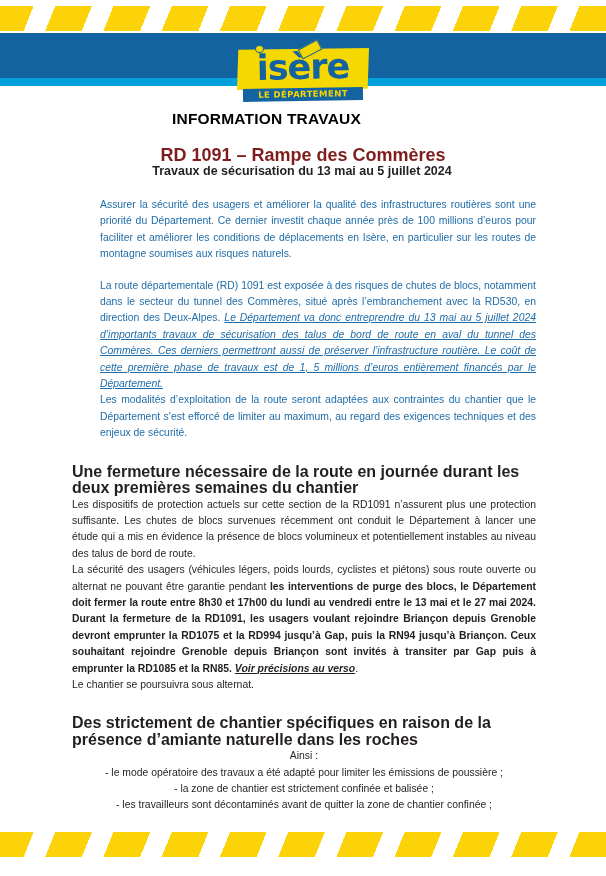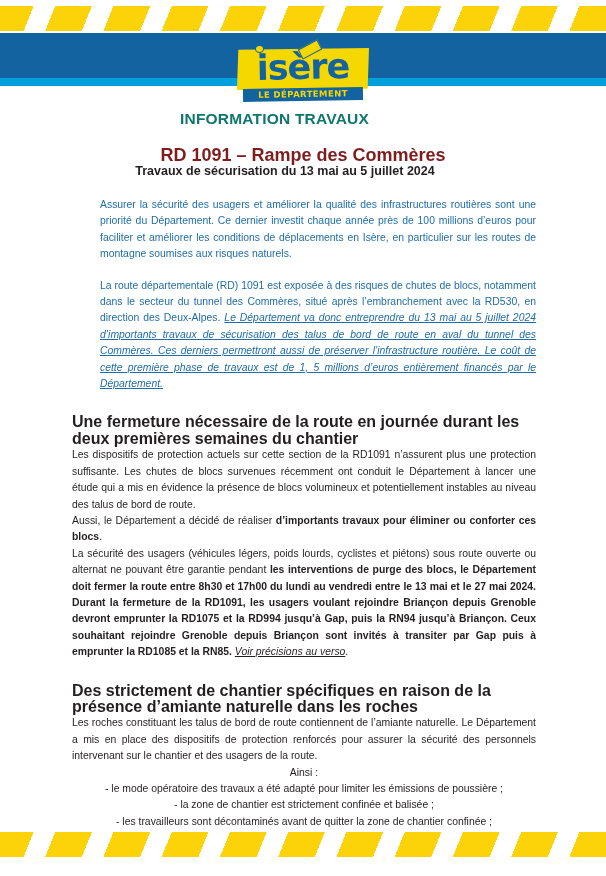--- a/index.html
+++ b/index.html
@@ -126,42 +126,42 @@
     color: #f5d800;
     font-family: "DejaVu Sans", sans-serif;
     font-weight: bold;
     font-size: 8.5px;
     letter-spacing: 0.4px;
   }
 
   
   .title-main {
     position: absolute;
-    left: 16px;
+    left: 8px;
     top: 110px;
     width: 517px;
     text-align: center;
-    color: #0f766e;
+    color: #000000;
     font-weight: bold;
     font-size: 15.5px;
     letter-spacing: 0.2px;
   }
   .title-sub1 {
     position: absolute;
     left: 0;
     top: 145px;
     width: 606px;
     text-align: center;
     color: #7f1d1d;
     font-weight: bold;
     font-size: 18px;
   }
   .title-sub2 {
     position: absolute;
-    left: 0;
+    left: 17px;
     top: 164px;
     width: 570px;
     text-align: center;
     color: #231f20;
     font-weight: bold;
     font-size: 12.5px;
   }
 
   
   .body-wrap {
@@ -175,21 +175,21 @@
     text-align: justify;
     font-size: 10.4px;
     line-height: 16.4px;
   }
   .blue { color: #1f6ca8; margin-left: 28px; }
   .dark { color: #231f20; }
   .gap-sm { height: 15px; }
   .gap-md { height: 22px; }
   .u { text-decoration: underline; font-style: italic; }
   .b { font-weight: bold; }
-  .bi { font-weight: normal; font-style: italic; text-decoration: underline; }
+  .bi { font-weight: bold; font-style: italic; text-decoration: underline; }
   h3 {
     margin: 0;
     font-size: 16px;
     line-height: 16.4px;
     font-weight: bold;
     color: #231f20;
     text-align: left;
   }
   .list-line {
     text-align: center;
@@ -218,32 +218,32 @@
 <div class="title-sub2">Travaux de sécurisation du 13 mai au 5 juillet 2024</div>
 
 <div class="body-wrap">
 
   <p class="blue">Assurer la sécurité des usagers et améliorer la qualité des infrastructures routières sont une priorité du Département. Ce dernier investit chaque année près de 100 millions d’euros pour faciliter et améliorer les conditions de déplacements en Isère, en particulier sur les routes de montagne soumises aux risques naturels.</p>
 
   <div class="gap-sm"></div>
 
   <p class="blue"><span>La route départementale (RD) 1091 est exposée à des risques de chutes de blocs, notamment dans le secteur du tunnel des Commères, situé après l’embranchement avec la RD530, en direction des Deux-Alpes. </span><span class="u">Le Département va donc entreprendre du 13 mai au 5 juillet 2024 d’importants travaux de sécurisation des talus de bord de route en aval du tunnel des Commères. Ces derniers permettront aussi de préserver l’infrastructure routière. Le coût de cette première phase de travaux  est de 1, 5 millions d’euros entièrement financés par le Département.</span></p>
 
+  <p class="blue">Les modalités d’exploitation de la route seront adaptées aux contraintes du chantier que le Département s’est efforcé de limiter au maximum, au regard des exigences techniques et des enjeux de sécurité.</p>
 
   <div class="gap-md"></div>
 
   <h3>Une fermeture nécessaire de la route en journée durant les deux premières semaines du chantier</h3>
   <p class="dark">Les dispositifs de protection actuels sur cette section de la RD1091 n’assurent plus une protection suffisante. Les chutes de blocs survenues récemment ont conduit le Département à lancer une étude qui a mis en évidence la présence de blocs volumineux et potentiellement instables au niveau des talus de bord de route.</p>
-  <p class="dark"><span>Aussi, le Département a décidé de réaliser </span><span class="b">d’importants travaux pour éliminer ou conforter ces blocs</span><span>.</span></p>
   <p class="dark"><span>La sécurité des usagers (véhicules légers, poids lourds, cyclistes et piétons) sous route ouverte ou alternat ne pouvant être garantie pendant </span><span class="b">les interventions de purge des blocs, le Département doit fermer la route entre 8h30 et 17h00 du lundi au vendredi entre le 13 mai et le 27 mai 2024. Durant la fermeture de la RD1091, les usagers voulant rejoindre Briançon depuis Grenoble devront emprunter la RD1075 et la RD994 jusqu’à Gap, puis la RN94 jusqu’à Briançon. Ceux souhaitant rejoindre Grenoble depuis Briançon sont invités à transiter par Gap puis à emprunter la RD1085 et la RN85. </span><span class="bi">Voir précisions au verso</span><span>.</span></p>
+  <p class="dark">Le chantier se poursuivra sous alternat.</p>
 
   <div class="gap-md"></div>
 
   <h3>Des strictement de chantier spécifiques en raison de la présence d’amiante naturelle dans les roches</h3>
-  <p class="dark">Les roches constituant les talus de bord de route contiennent de l’amiante naturelle. Le Département a mis en place des dispositifs de protection renforcés pour assurer la sécurité des personnels intervenant sur le chantier et des usagers de la route.</p>
   <p class="dark list-line">Ainsi :</p>
   <p class="dark list-line">- le mode opératoire des travaux a été adapté pour limiter les émissions de poussière ;</p>
   <p class="dark list-line">- la zone de chantier est strictement confinée et balisée ;</p>
   <p class="dark list-line">- les travailleurs sont décontaminés avant de quitter la zone de chantier confinée ;</p>
 
 </div>
 
 <div class="stripes stripes-bottom"></div>
 
 </body></html>

